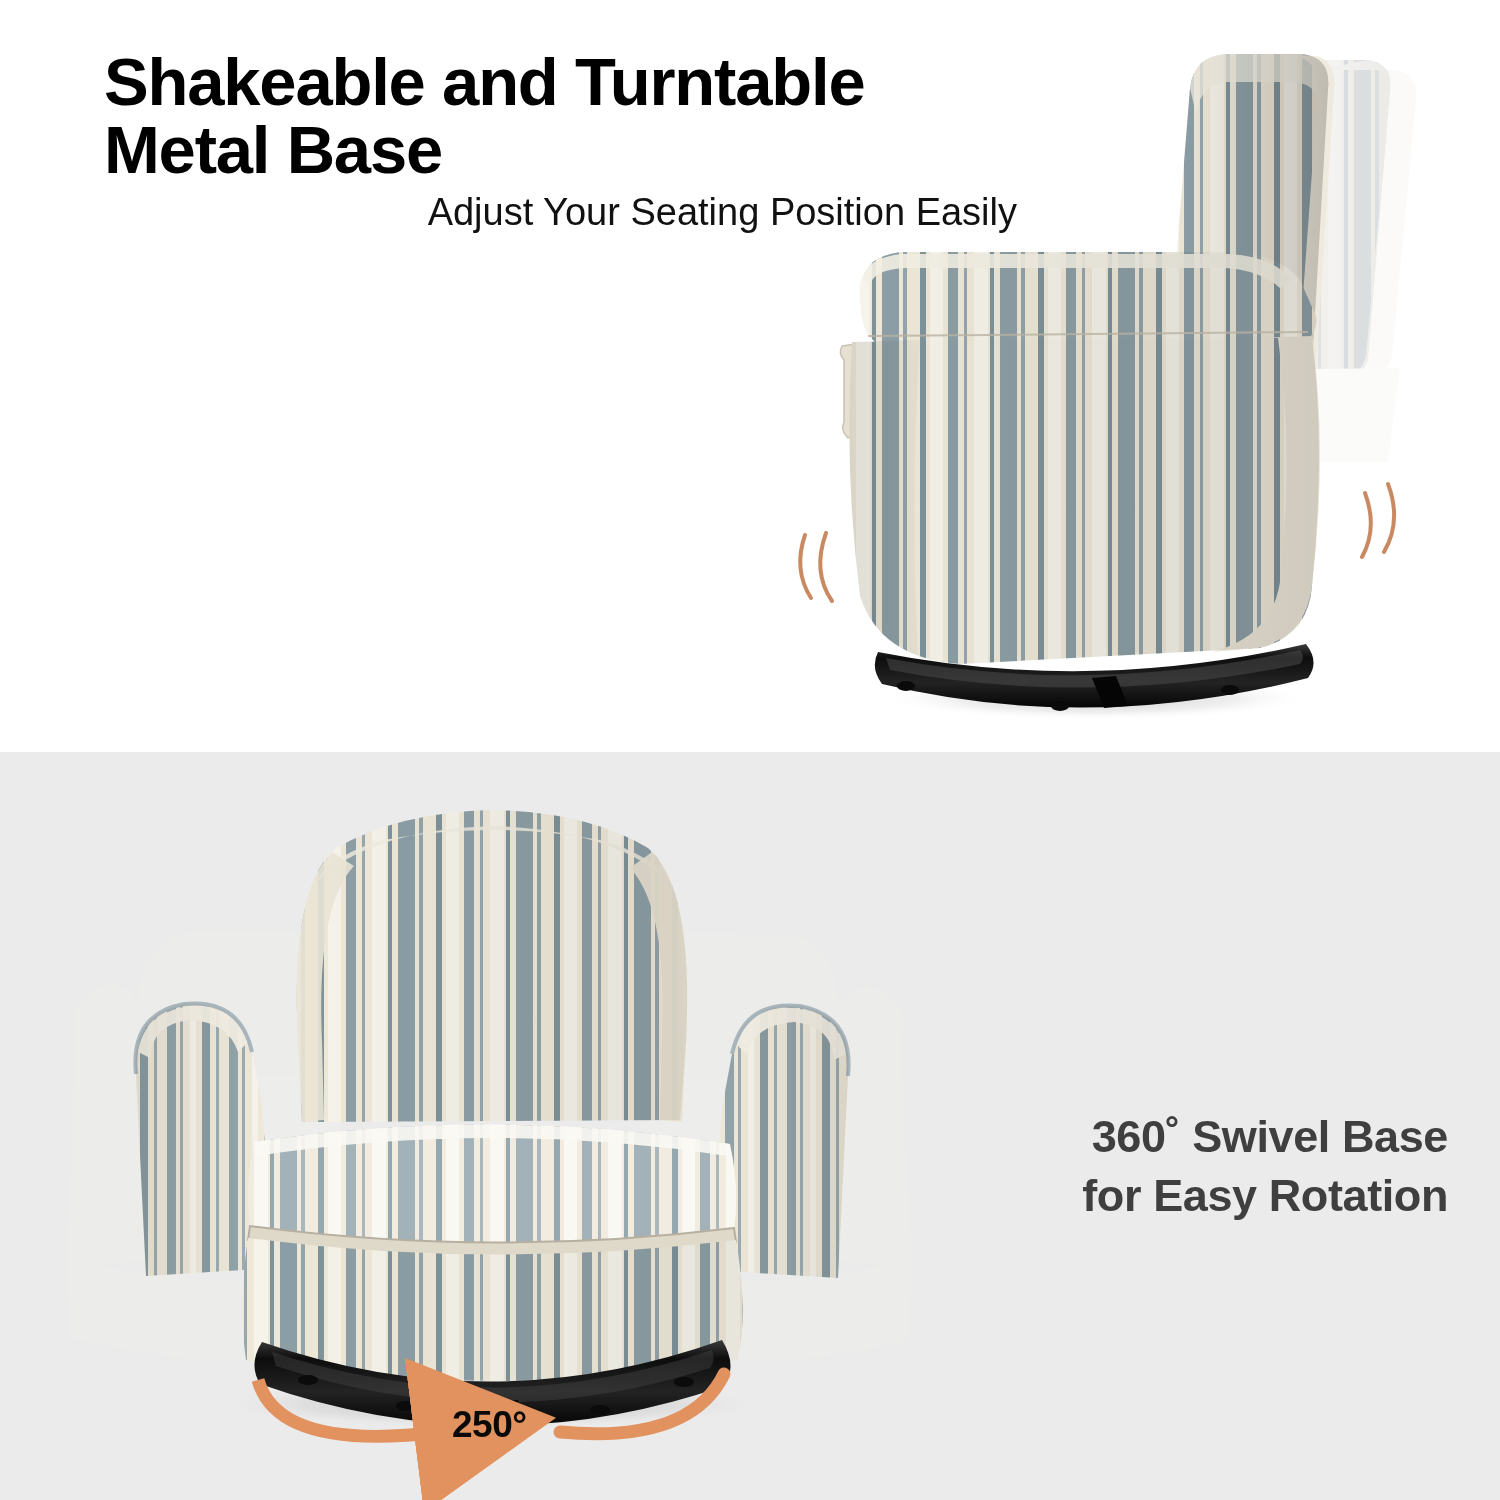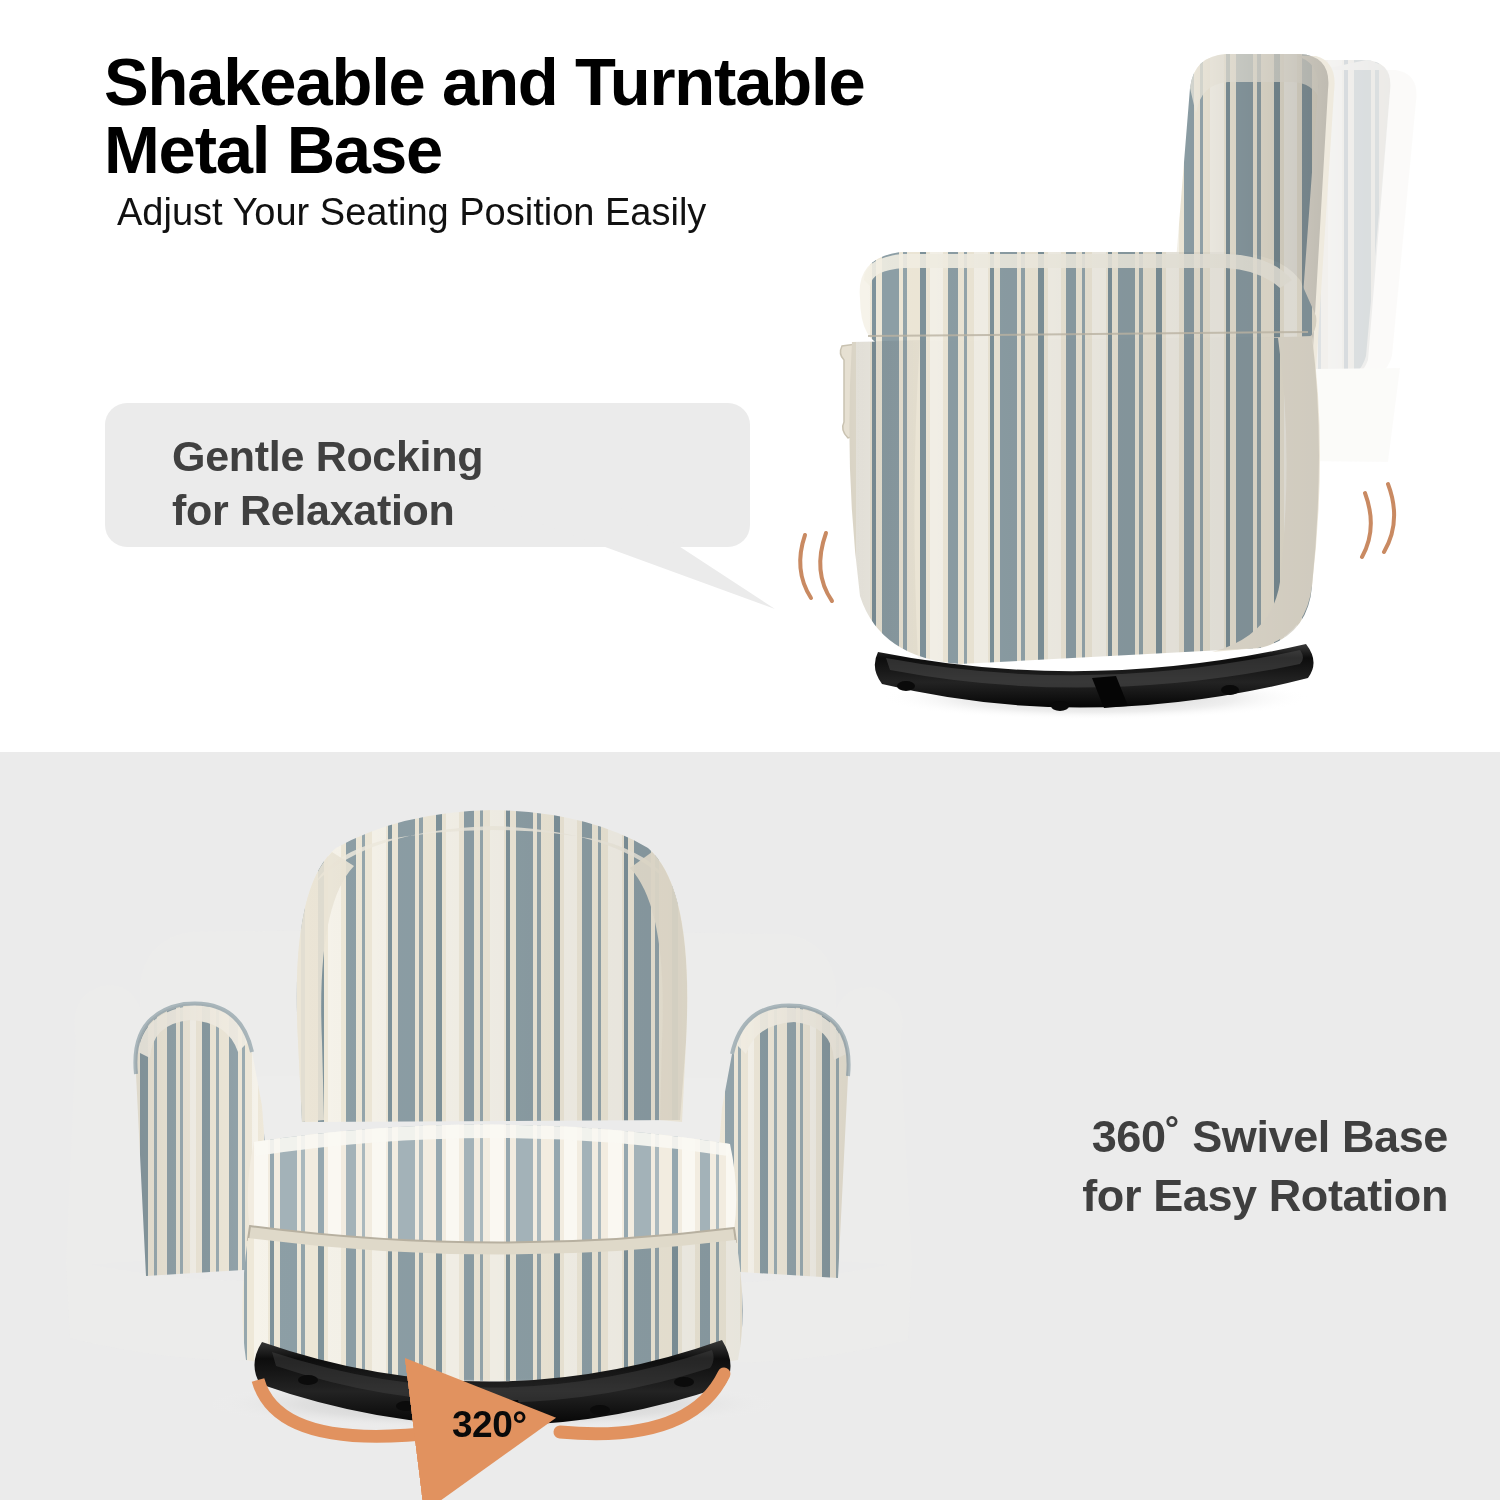--- a/index.html
+++ b/index.html
@@ -18,21 +18,21 @@
 
   
   .headline{
     position:absolute;left:104px;top:48px;width:900px;
     font-weight:700;font-size:67px;line-height:1.02;
     letter-spacing:-1.2px;color:#000000;white-space:pre-line;
   }
   .subhead{
     position:absolute;left:117px;top:190px;width:900px;
     font-weight:400;font-size:38px;line-height:1.2;
-    letter-spacing:0px;color:#111111;
+    letter-spacing:0px;color:#111111;text-align:right;
   }
 
   
   .bubble-wrap{position:absolute;left:105px;top:403px;width:680px;height:185px;}
   .bubble{
     position:absolute;left:0;top:0;width:645px;height:144px;
     background:#ebebeb;border-radius:22px;
   }
   .bubble-text{
     position:absolute;left:67px;top:26px;width:560px;
@@ -184,28 +184,20 @@
       <path d="M126 628 Q330 666 540 620 Q546 628 540 634 Q330 678 130 640 Z" fill="#4a4a4a" opacity="0.55"></path>
 
       <path d="M332 648 L356 646 L368 676 L344 678 Z" fill="#050505"></path>
 
       <ellipse cx="146" cy="656" rx="9" ry="5" fill="#0a0a0a"></ellipse>
       <ellipse cx="300" cy="676" rx="9" ry="5" fill="#0a0a0a"></ellipse>
       <ellipse cx="470" cy="660" rx="9" ry="5" fill="#0a0a0a"></ellipse>
     </g>
   </svg>
 
-  <div class="bubble-wrap">
-    <div class="bubble"></div>
-    <svg class="bubble-tail" viewBox="0 0 300 110">
-      <path d="M0 0 L128 0 L290 106 Z" fill="#ebebeb"></path>
-    </svg>
-    <div class="bubble-text">Gentle Rocking
-for Relaxation</div>
-  </div>
 
   <svg class="arcs" viewBox="0 0 1500 1500">
 
     <g fill="none" stroke="#c98a62" stroke-width="4" stroke-linecap="round">
       <path d="M805 535 Q793 570 811 598"></path>
       <path d="M826 533 Q812 572 832 601"></path>
     </g>
 
     <g fill="none" stroke="#c98a62" stroke-width="4" stroke-linecap="round">
       <path d="M1365 493 Q1378 528 1362 557"></path>
@@ -280,18 +272,18 @@
     </g>
   </svg>
 
   <svg class="arcs" viewBox="0 0 1500 1500">
 
     <path d="M258 1380 Q278 1452 440 1432" fill="none" stroke="#e1925f" stroke-width="13" stroke-linecap="butt" marker-end="url(#arrowHeadR)"></path>
 
     <path d="M560 1432 Q690 1444 724 1374" fill="none" stroke="#e1925f" stroke-width="13" stroke-linecap="round"></path>
   </svg>
 
-  <div class="deg-label">320°</div>
+  <div class="deg-label">250°</div>
 
   <div class="swivel-caption">360˚ Swivel Base
 for Easy Rotation</div>
 
 </div>
 
 </body></html>

